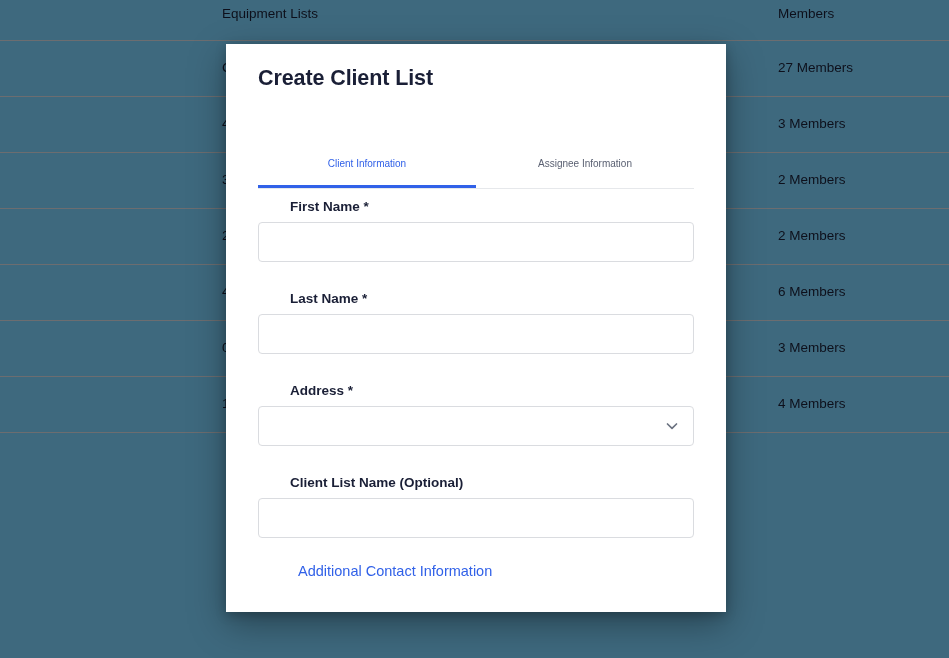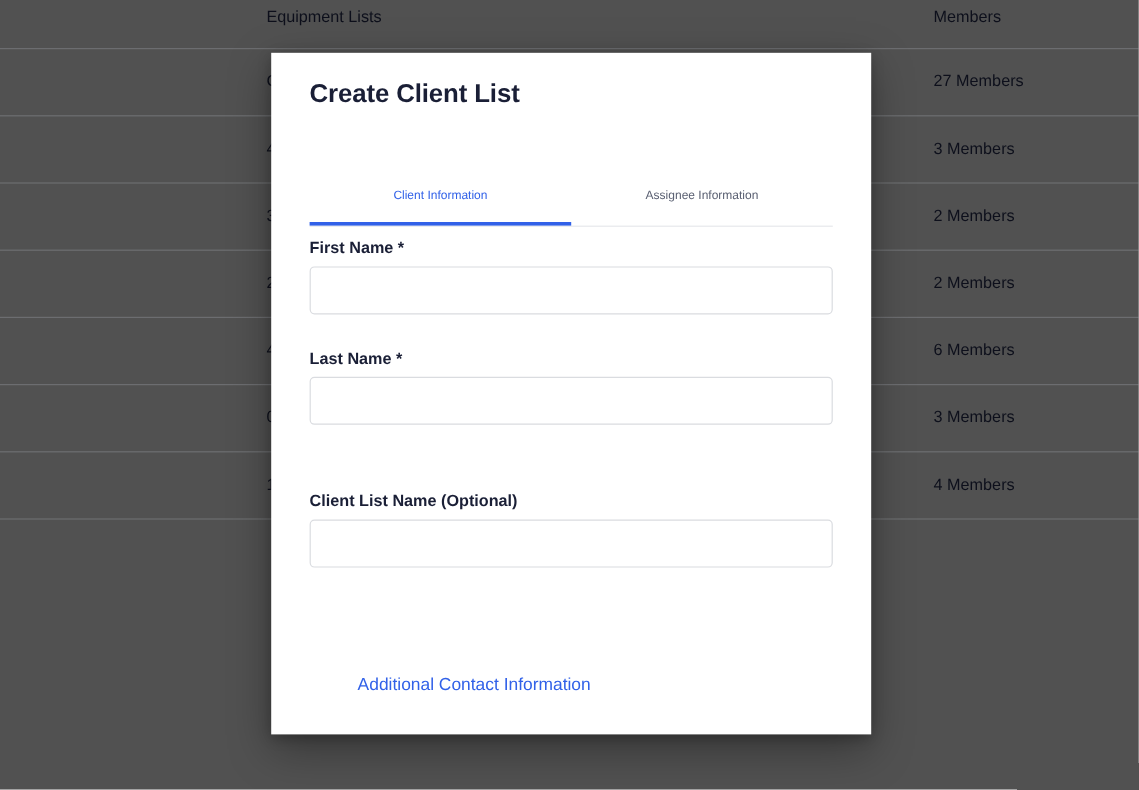--- a/index.html
+++ b/index.html
@@ -15,21 +15,21 @@
     position: relative;
     width: 949px;
     height: 658px;
     background: #ffffff;
   }
 
   
   .bg-page {
     position: absolute;
     inset: 0;
-    background: #a3a3a3;
+    background: #7dd3fc;
   }
 
   .bg-header {
     position: absolute;
     left: 0;
     top: 0;
     width: 949px;
     height: 41px;
     border-bottom: 1px solid #d9dbe0;
     box-sizing: border-box;
@@ -157,20 +157,21 @@
     position: relative;
     margin-bottom: 0;
   }
 
   .field-label {
     font-size: 13.5px;
     font-weight: bold;
     color: #1a1f36;
     line-height: 19px;
     margin-bottom: 6px;
+    margin-left: 32px;
   }
 
   .field-input {
     position: relative;
     width: 436px;
     height: 40px;
     border: 1px solid #dadce0;
     border-radius: 4px;
     background: #ffffff;
     box-sizing: border-box;
@@ -272,20 +273,30 @@
 
       <div class="field">
         <div class="field-label">Last Name *</div>
         <div class="field-input">
           <input type="text" style="width: 100%; height: 100%; border: none; outline: none; background: transparent; padding: 0px 12px; box-sizing: border-box; font-size: 14px; font-family: &quot;Liberation Sans&quot;, sans-serif; color: rgb(26, 31, 54);" placeholder="">
         </div>
       </div>
 
       <div class="field-spacer"></div>
 
+      <div class="field">
+        <div class="field-label">Address *</div>
+        <div class="field-input">
+          <span class="chevron">
+            <svg width="16" height="16" viewBox="0 0 16 16" aria-hidden="true">
+              <path d="M3.5 6 L8 10.3 L12.5 6" fill="none" stroke="#6b7280" stroke-width="1.7" stroke-linecap="round" stroke-linejoin="round"></path>
+            </svg>
+          </span>
+        </div>
+      </div>
 
       <div class="field-spacer"></div>
 
       <div class="field">
         <div class="field-label">Client List Name (Optional)</div>
         <div class="field-input">
           <input type="text" style="width: 100%; height: 100%; border: none; outline: none; background: transparent; padding: 0px 12px; box-sizing: border-box; font-size: 14px; font-family: &quot;Liberation Sans&quot;, sans-serif; color: rgb(26, 31, 54);" placeholder="">
         </div>
       </div>
 

